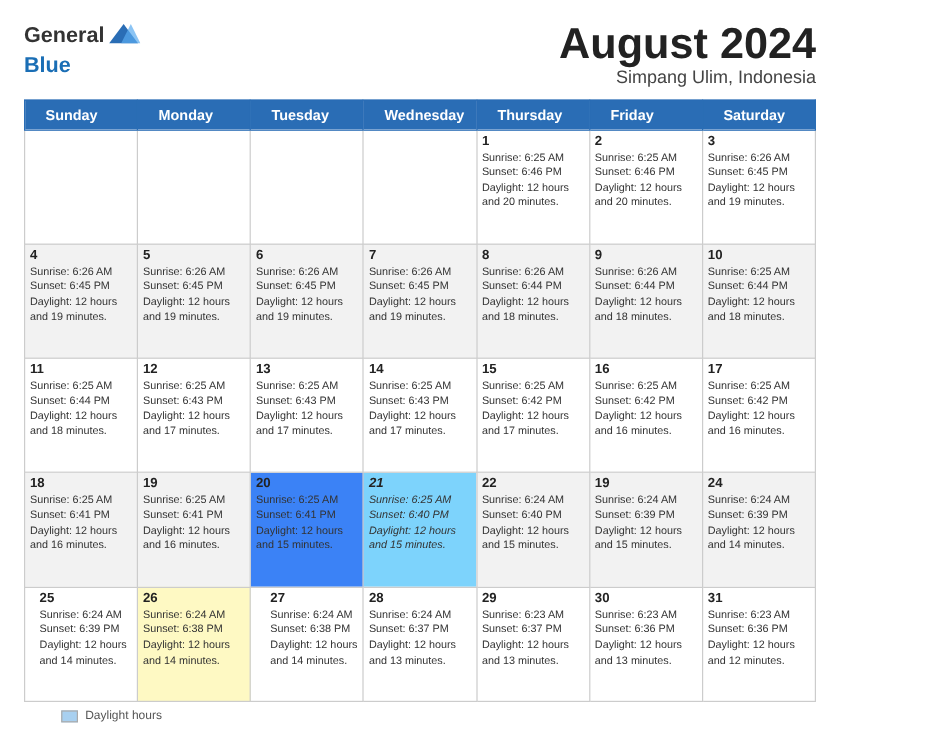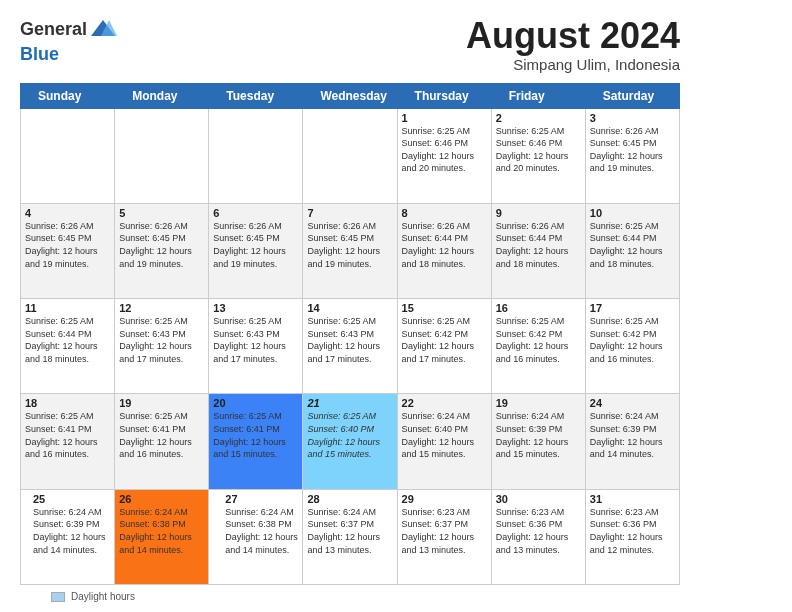--- a/index.html
+++ b/index.html
@@ -261,21 +261,21 @@
           <td style="background: rgb(242, 242, 242);">
             <span class="day-number">24</span>
             <div class="day-info">Sunrise: 6:24 AM<br>Sunset: 6:39 PM<br>Daylight: 12 hours<br>and 14 minutes.</div>
           </td>
         </tr>
         <tr>
           <td style="background: rgb(255, 255, 255); padding-left: 12px;">
             <span class="day-number">25</span>
             <div class="day-info">Sunrise: 6:24 AM<br>Sunset: 6:39 PM<br>Daylight: 12 hours<br>and 14 minutes.</div>
           </td>
-          <td style="background: #f97316;">
+          <td style="background: #fef9c3;">
             <span class="day-number">26</span>
             <div class="day-info">Sunrise: 6:24 AM<br>Sunset: 6:38 PM<br>Daylight: 12 hours<br>and 14 minutes.</div>
           </td>
           <td style="background: rgb(255, 255, 255); padding-left: 16px;">
             <span class="day-number">27</span>
             <div class="day-info">Sunrise: 6:24 AM<br>Sunset: 6:38 PM<br>Daylight: 12 hours<br>and 14 minutes.</div>
           </td>
           <td style="background: rgb(255, 255, 255);">
             <span class="day-number">28</span>
             <div class="day-info">Sunrise: 6:24 AM<br>Sunset: 6:37 PM<br>Daylight: 12 hours<br>and 13 minutes.</div>

